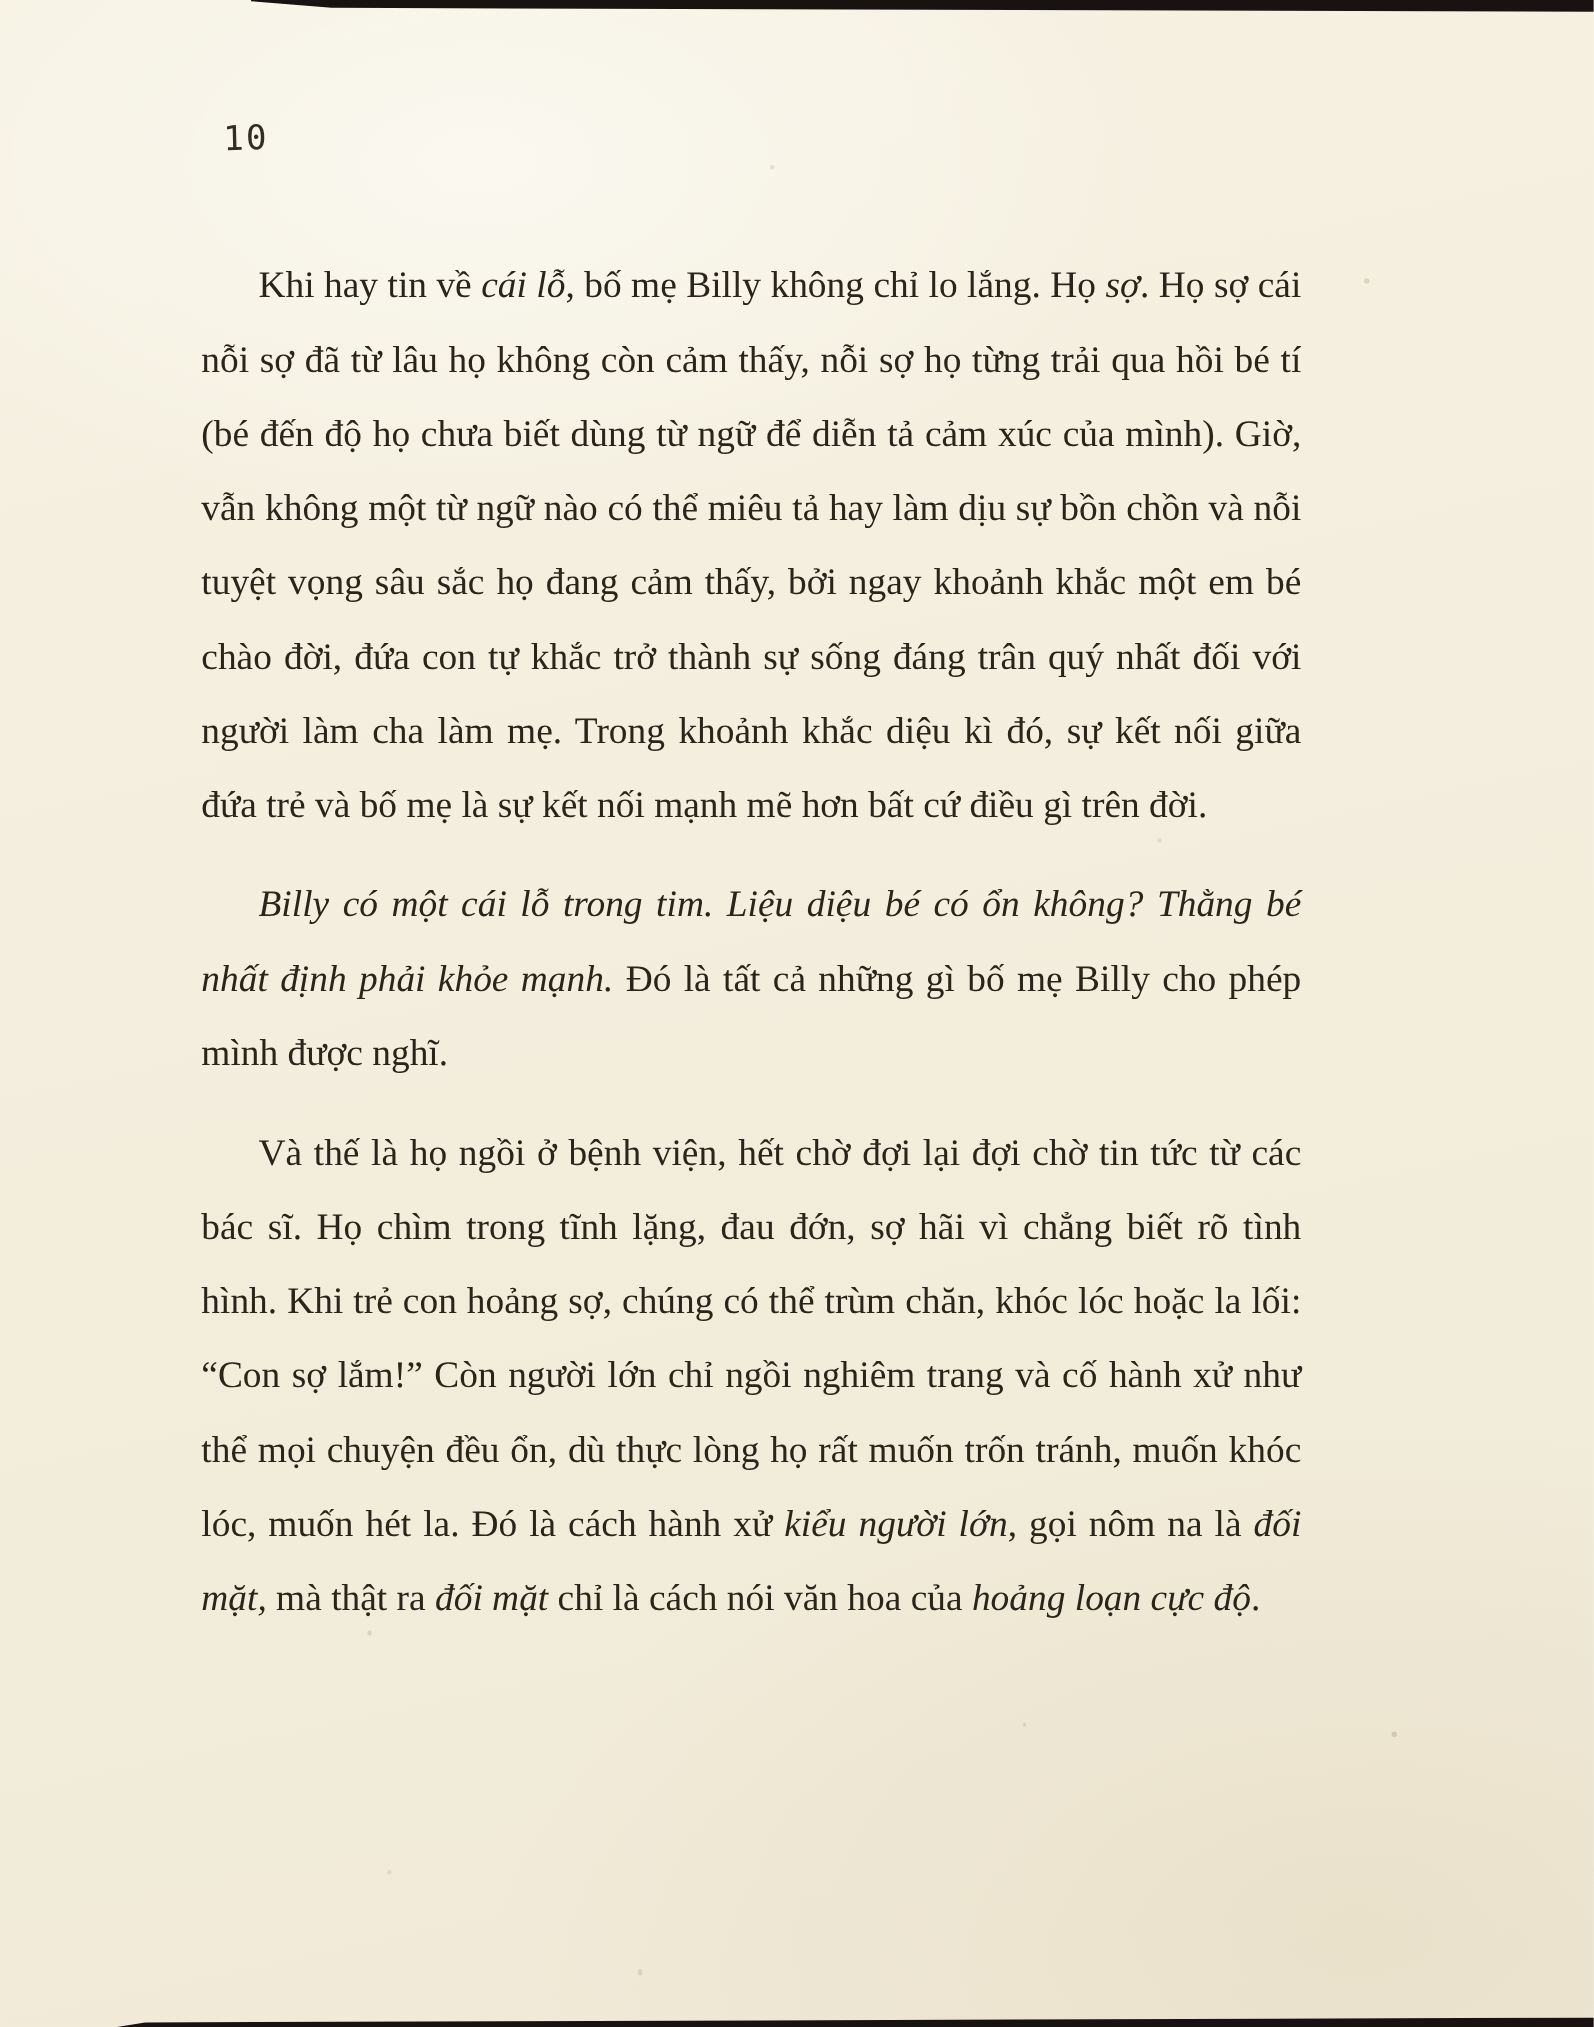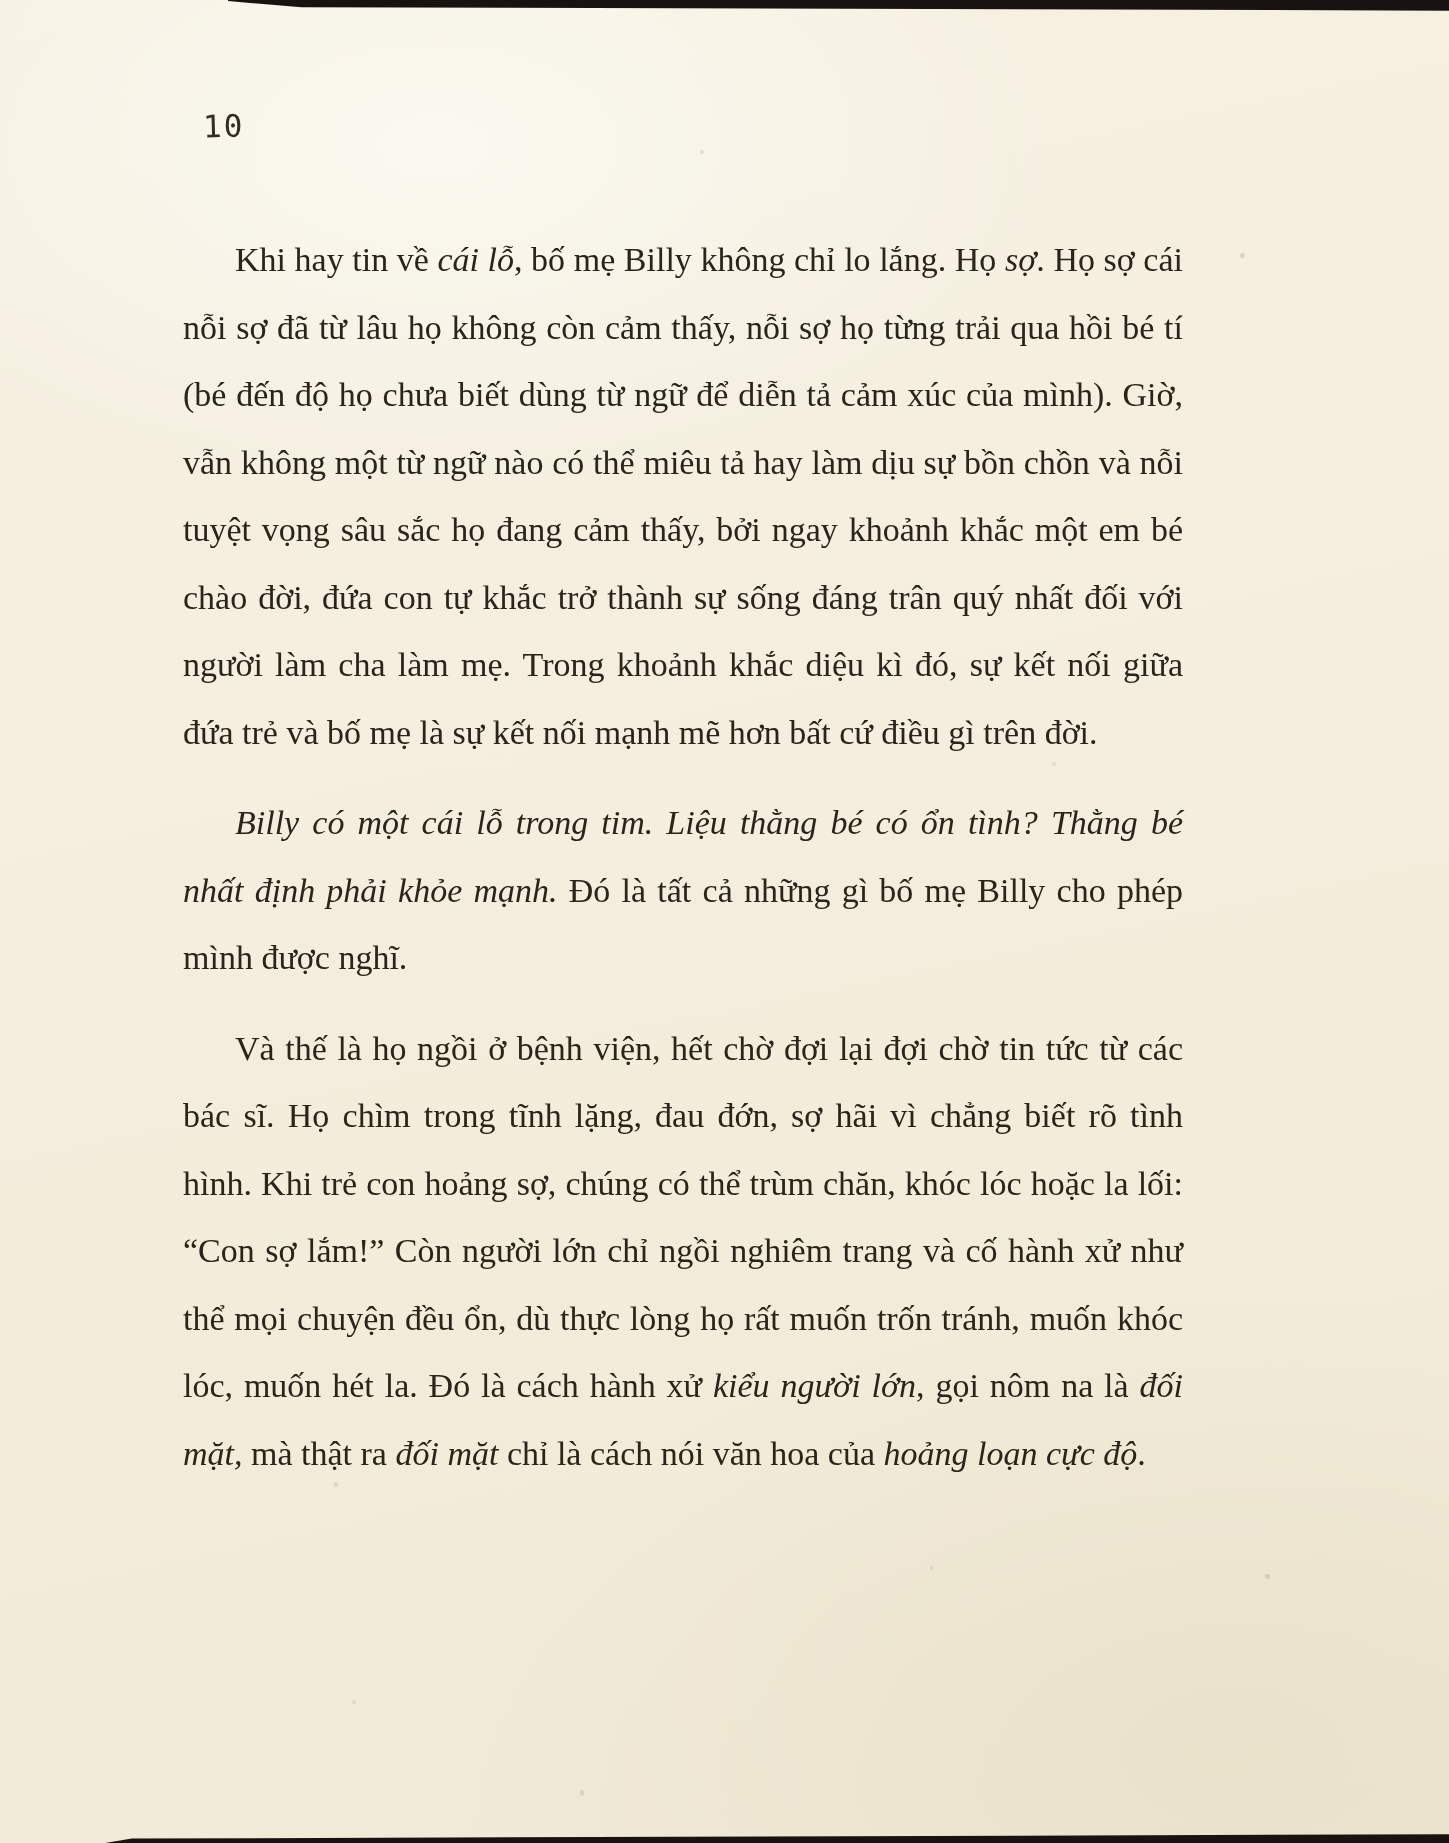--- a/index.html
+++ b/index.html
@@ -54,16 +54,16 @@
   <div class="speck" style="left:334px; top:1482px; width:4px; height:5px; opacity:.2;"></div>
   <div class="speck" style="left:1265px; top:1574px; width:5px; height:5px; opacity:.25;"></div>
   <div class="speck" style="left:930px; top:1566px; width:3px; height:4px; opacity:.18;"></div>
   <div class="speck" style="left:352px; top:1700px; width:4px; height:4px; opacity:.16;"></div>
   <div class="speck" style="left:580px; top:1790px; width:4px; height:6px; opacity:.2;"></div>
 
   <div class="page-number">10</div>
 
   <main class="page-text" id="text-root">
       <p class="para"><span class="">Khi hay tin về </span><span class="it">cái lỗ</span><span class="">, bố mẹ Billy không chỉ lo lắng. Họ </span><span class="it">sợ</span><span class="">. Họ sợ cái nỗi sợ đã từ lâu họ không còn cảm thấy, nỗi sợ họ từng trải qua hồi bé tí (bé đến độ họ chưa biết dùng từ ngữ để diễn tả cảm xúc của mình). Giờ, vẫn không một từ ngữ nào có thể miêu tả hay làm dịu sự bồn chồn và nỗi tuyệt vọng sâu sắc họ đang cảm thấy, bởi ngay khoảnh khắc một em bé chào đời, đứa con tự khắc trở thành sự sống đáng trân quý nhất đối với người làm cha làm mẹ. Trong khoảnh khắc diệu kì đó, sự kết nối giữa đứa trẻ và bố mẹ là sự kết nối mạnh mẽ hơn bất cứ điều gì trên đời.</span></p>
-      <p class="para"><span class="it">Billy có một cái lỗ trong tim. Liệu thằng bé có ổn tình? Thằng bé nhất định phải khỏe mạnh.</span><span class=""> Đó là tất cả những gì bố mẹ Billy cho phép mình được nghĩ.</span></p>
+      <p class="para"><span class="it">Billy có một cái lỗ trong tim. Liệu diệu bé có ổn không? Thằng bé nhất định phải khỏe mạnh.</span><span class=""> Đó là tất cả những gì bố mẹ Billy cho phép mình được nghĩ.</span></p>
       <p class="para"><span class="">Và thế là họ ngồi ở bệnh viện, hết chờ đợi lại đợi chờ tin tức từ các bác sĩ. Họ chìm trong tĩnh lặng, đau đớn, sợ hãi vì chẳng biết rõ tình hình. Khi trẻ con hoảng sợ, chúng có thể trùm chăn, khóc lóc hoặc la lối: “Con sợ lắm!” Còn người lớn chỉ ngồi nghiêm trang và cố hành xử như thể mọi chuyện đều ổn, dù thực lòng họ rất muốn trốn tránh, muốn khóc lóc, muốn hét la. Đó là cách hành xử </span><span class="it">kiểu người lớn</span><span class="">, gọi nôm na là </span><span class="it">đối mặt,</span><span class=""> mà thật ra </span><span class="it">đối mặt</span><span class=""> chỉ là cách nói văn hoa của </span><span class="it">hoảng loạn cực độ</span><span class="">.</span></p>
     </main>
 </div>
 
 </body></html>

